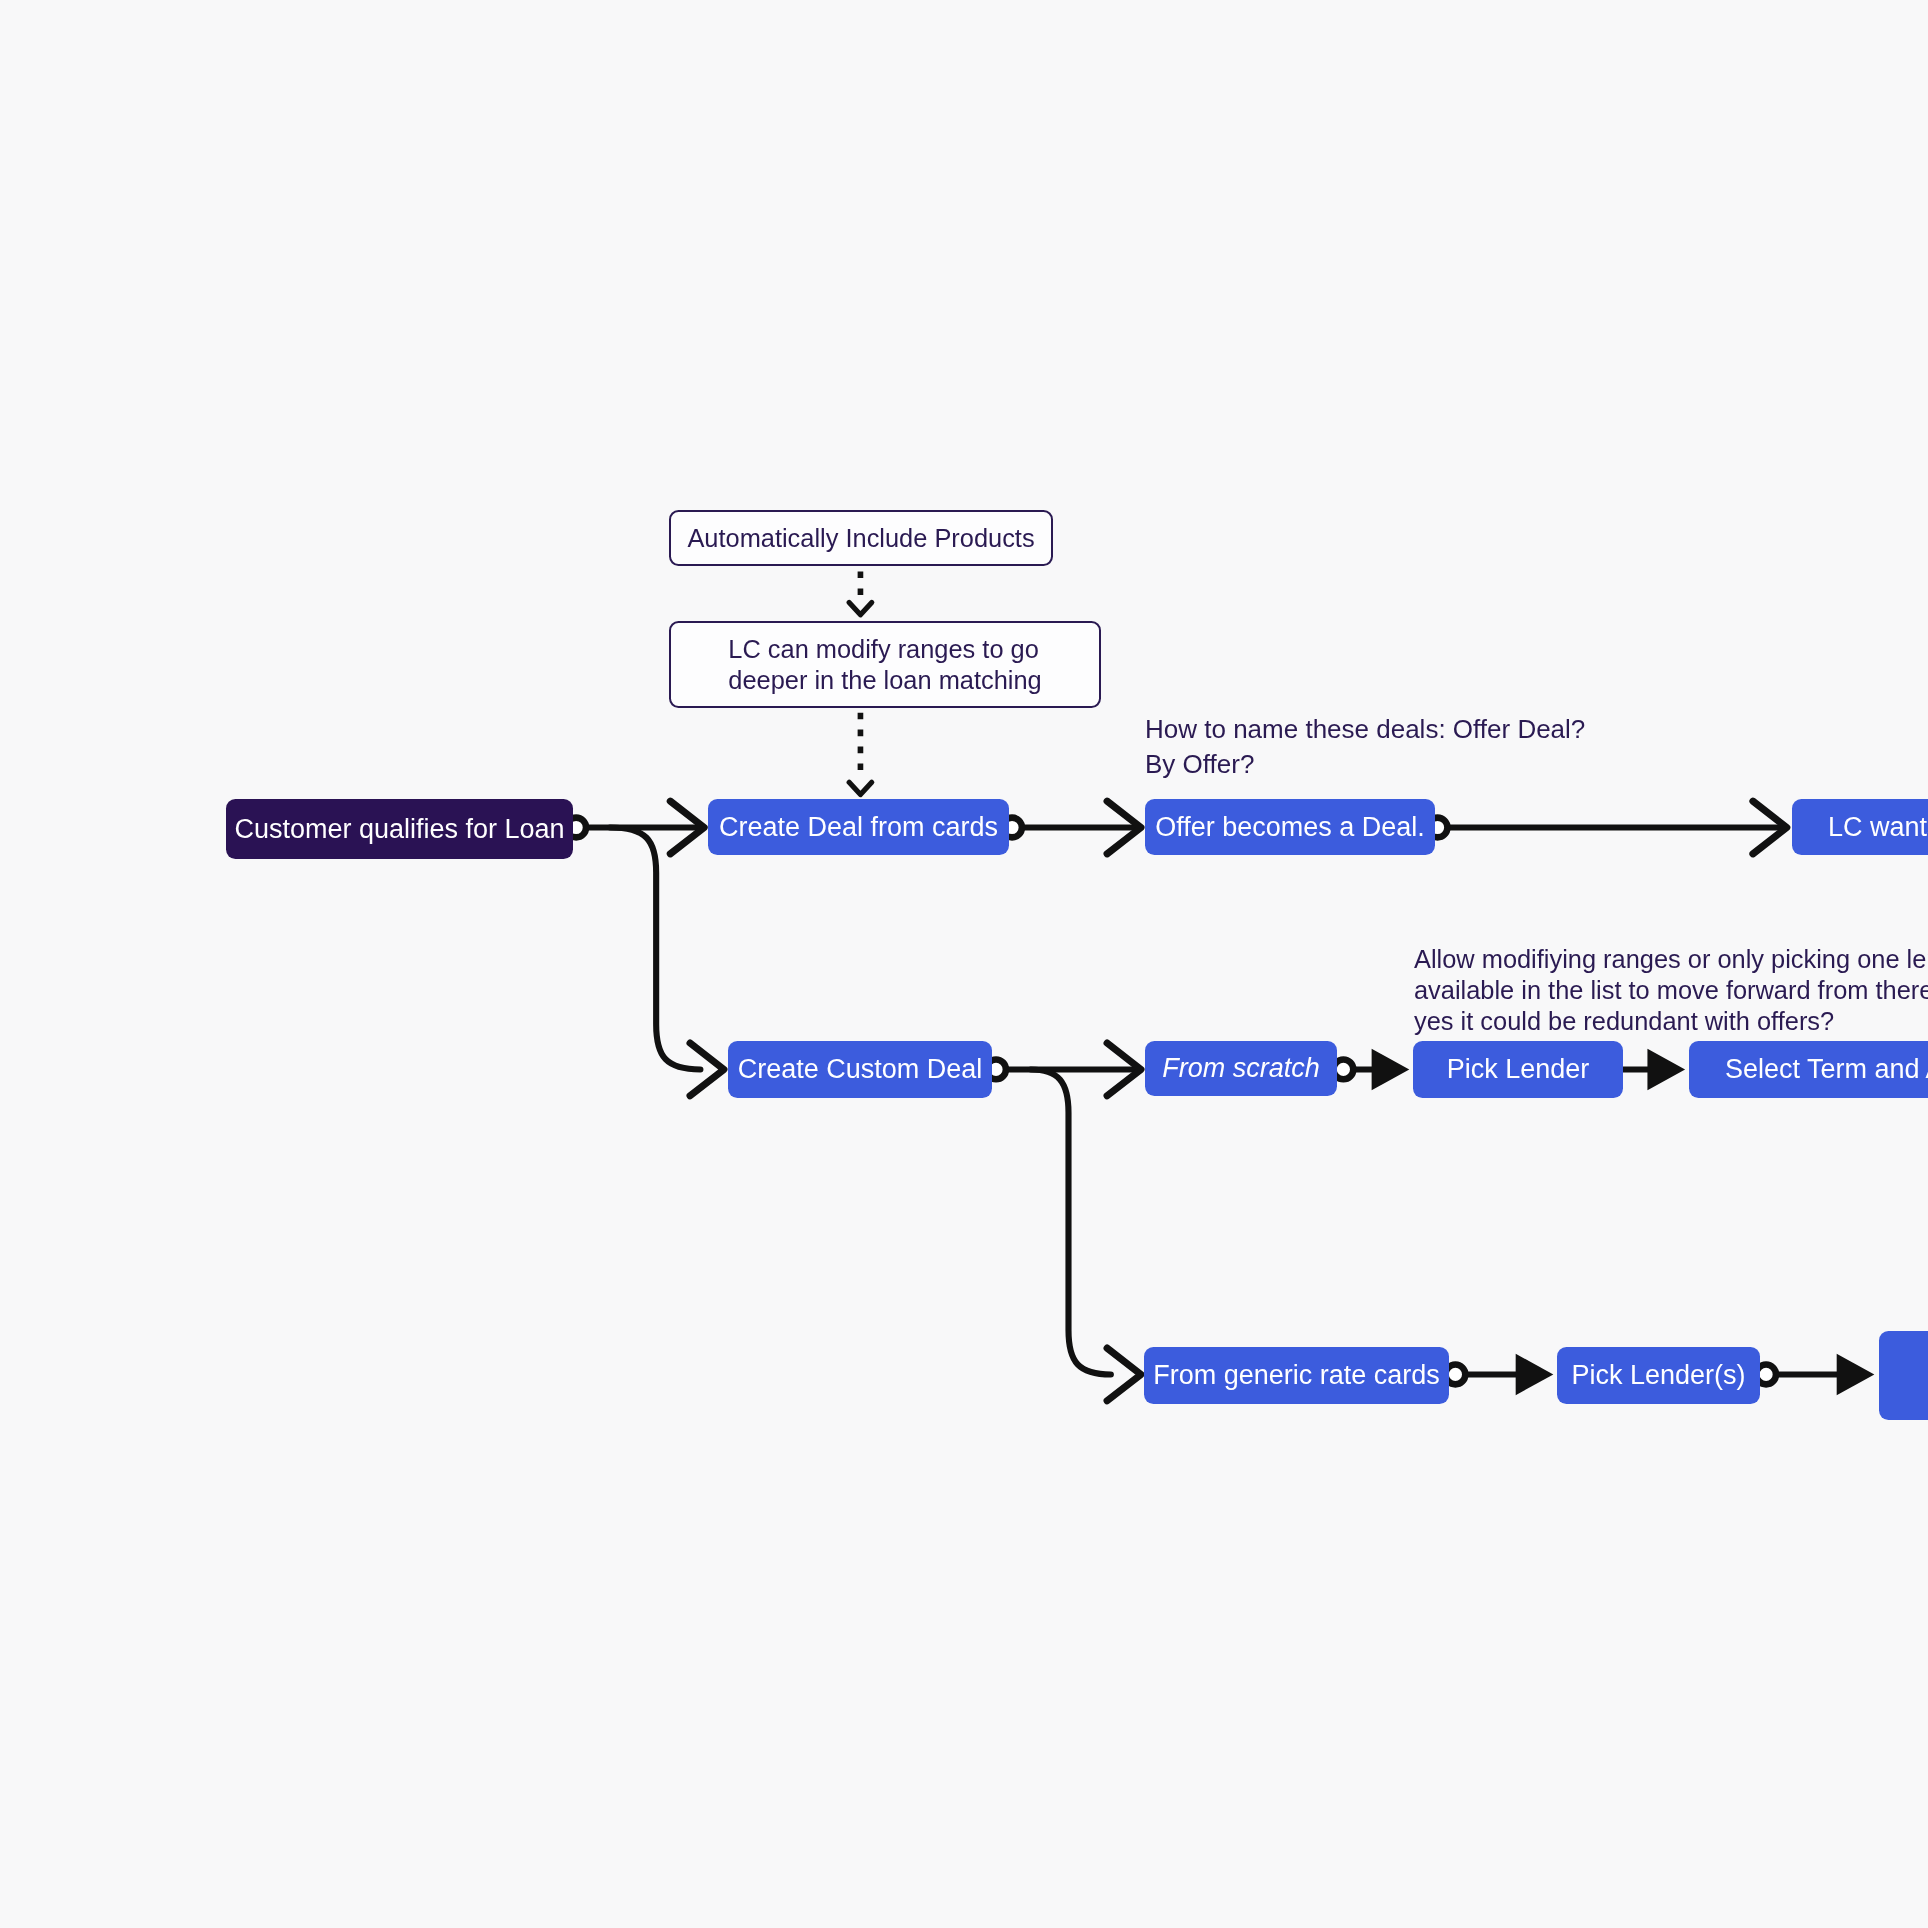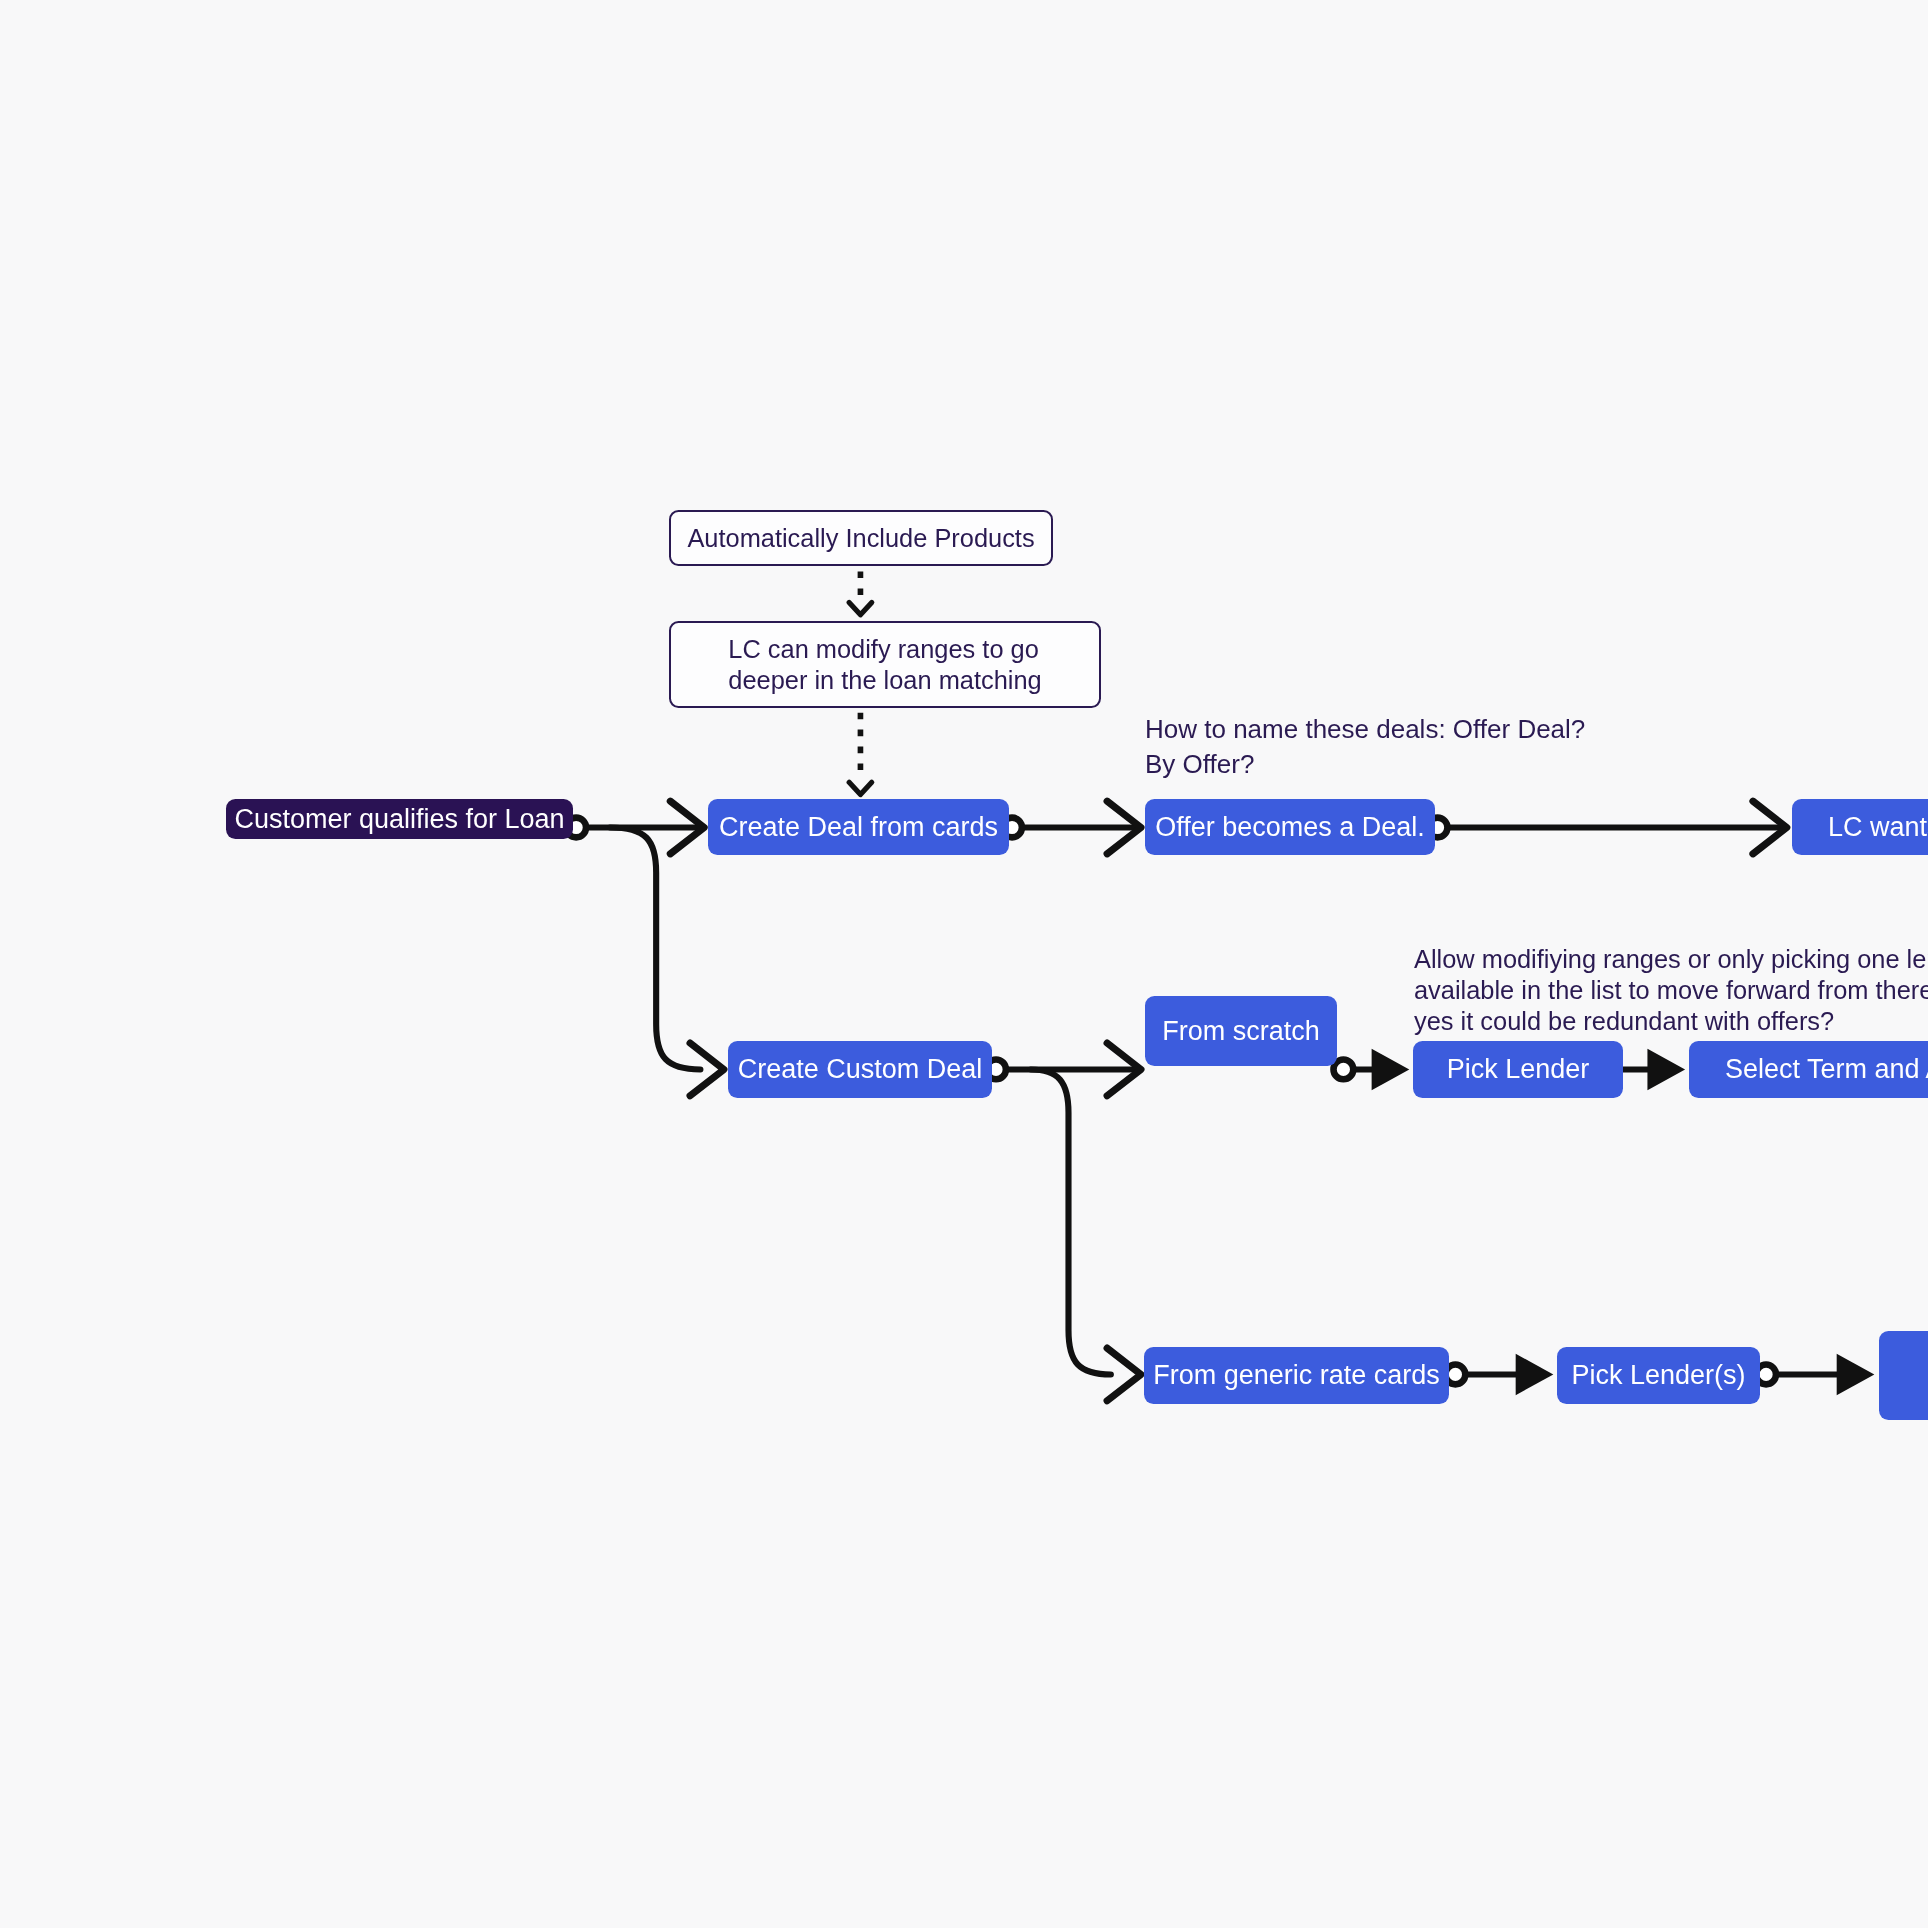--- a/index.html
+++ b/index.html
@@ -21,26 +21,26 @@
     background:#fdfdfe;border:2.4px solid #2a1a52;border-radius:9.4px;
     color:#2a1a52;font-size:25.4px;line-height:1.22;
     white-space:pre-line;box-sizing:border-box;
   }
   .annotation{
     position:absolute;color:#2a1a52;font-size:25.4px;line-height:31px;
     white-space:pre;text-align:left;
   }
   .annotation.big{font-size:26px;line-height:35px;}
   
-  #n-customer      {left:226px;  top:799px;  width:347px; height:40px;}
+  #n-customer      {left:226px;  top:799px;  width:347px; height:60px;}
   #n-create-deal   {left:708px;  top:799px;  width:301px; height:56px;}
   #n-offer-becomes {left:1145px; top:799px;  width:290px; height:56px;}
   #n-lc-wants      {left:1792px; top:799px;  width:282px; height:56px;}
   #n-create-custom {left:728px;  top:1041px; width:264px; height:57px;}
-  #n-from-scratch  {left:1145px; top:996px; width:192px; height:70px;}
+  #n-from-scratch  {left:1145px; top:1041px; width:192px; height:55px;font-style:italic;}
   #n-pick-lender   {left:1413px; top:1041px; width:210px; height:57px;}
   #n-select-term   {left:1689px; top:1041px; width:311px; height:57px;}
   #n-from-generic  {left:1144px; top:1347px; width:305px; height:57px;}
   #n-pick-lenders  {left:1557px; top:1347px; width:203px; height:57px;}
   #n-s-partial     {left:1879px; top:1331px; width:122px; height:89px;
                     align-items:flex-start;padding-top:22.6px;padding-left:34px;}
   #note-auto       {left:669px;  top:510px;  width:384px; height:56px;}
   #note-modify     {left:669px;  top:621px;  width:432px; height:87px;}
   #ann-naming      {left:1145px; top:712px;}
   #ann-ranges      {left:1414px; top:944px;}

